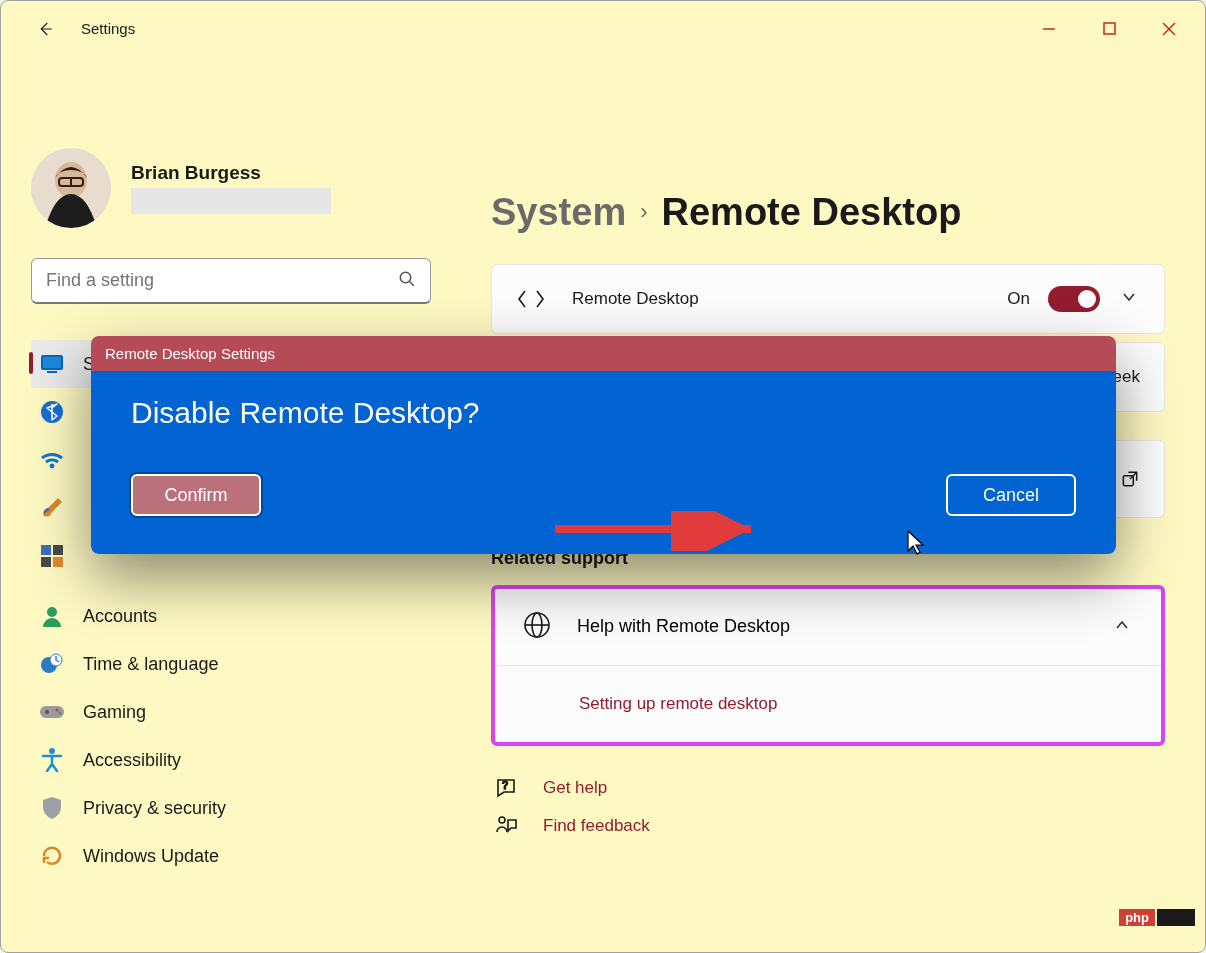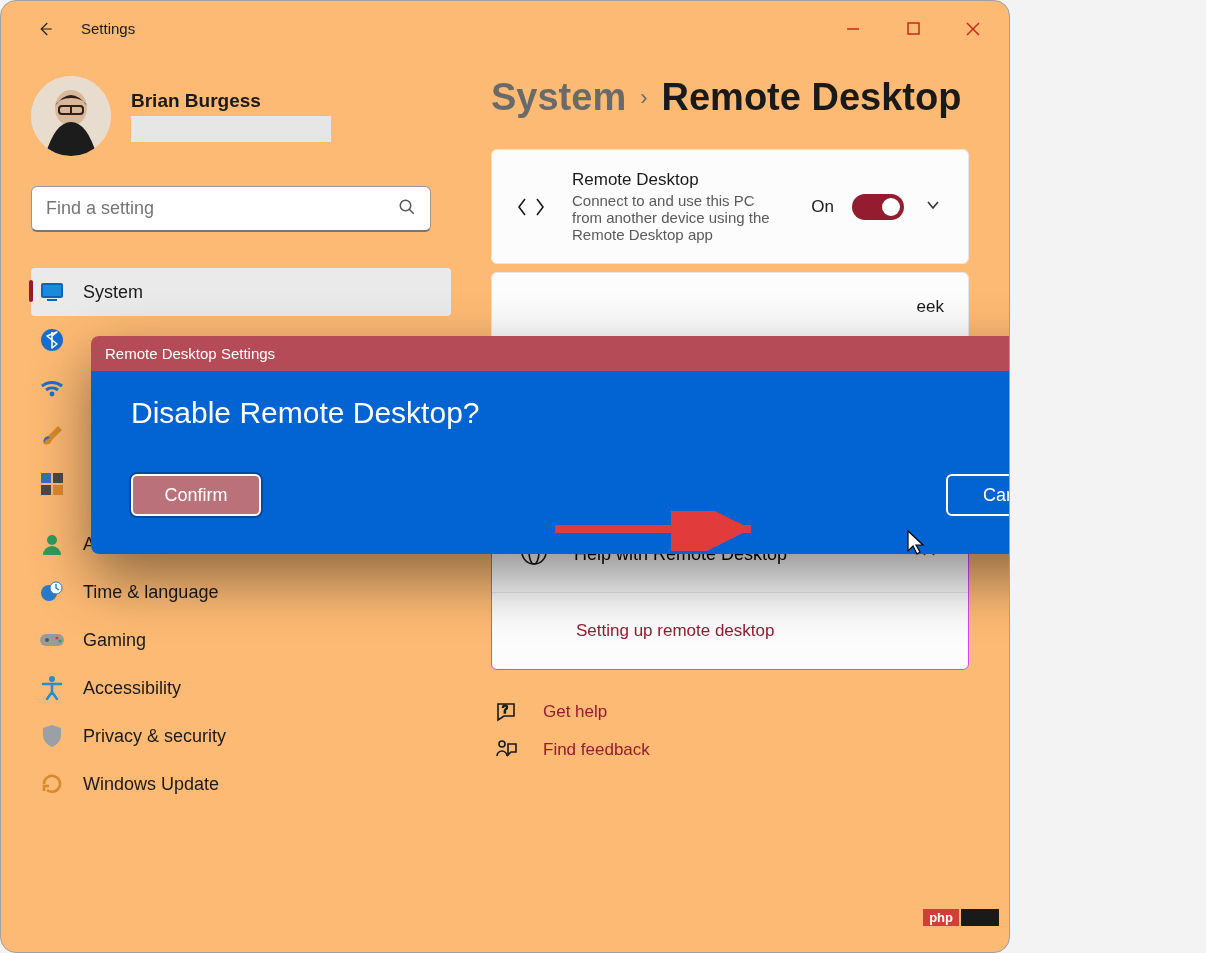--- a/index.html
+++ b/index.html
@@ -1,31 +1,31 @@
 <!DOCTYPE html>
 <html><head>
 <meta charset="utf-8">
 <style>
   * { box-sizing: border-box; margin: 0; padding: 0; font-family: "Segoe UI", "Segoe UI Variable", Arial, sans-serif; }
   body { background: #f3f3f3; width: 1206px; height: 953px; overflow: hidden; position: relative; }
 
-  .window { width: 1010px; height: 953px; background: #fdba74; border: 1px solid #a0a0a0; border-radius: 16px; position: relative; overflow: hidden; }
+  .window { width: 1206px; height: 953px; background: #fef9c3; border: 1px solid #a0a0a0; border-radius: 8px; position: relative; overflow: hidden; }
 
   
   .title-bar { height: 55px; display: flex; align-items: center; padding: 0 6px 0 30px; }
   .back-btn { width: 28px; height: 28px; display:flex; align-items:center; justify-content:center; font-size: 18px; color:#1a1a1a; cursor:pointer; }
   .win-title { font-size: 15px; color:#1a1a1a; margin-left: 22px; }
   .sys-btns { margin-left: auto; display: flex; }
   .sys-btn { width: 60px; height: 38px; display:flex; align-items:center; justify-content:center; color:#1a1a1a; font-size: 14px; }
   .sys-btn.close { color:#c42b1c; }
   .sys-btn.min { color:#c42b1c; }
   .sys-btn.max { color:#c42b1c; }
 
   
-  .body-row { display:flex; height: calc(100% - 55px); }
+  .body-row { display:flex; height: calc(100% - 55px); align-items: center; }
   .sidebar { width: 450px; padding: 20px 0 0 30px; position:relative; }
   .main { flex:1; padding: 20px 40px 0 40px; }
 
   
   .profile { display:flex; align-items:center; gap:20px; margin-bottom: 30px; }
   .avatar { width: 80px; height: 80px; border-radius: 50%; background: #e9e0d6; position:relative; overflow:hidden; }
   .avatar svg { position:absolute; top:0; left:0; }
   .profile-name { font-size: 19px; font-weight: 600; color:#1a1a1a; }
   .profile-sub { width: 200px; height: 26px; background: #e6e6e6; margin-top:4px;}
 
@@ -55,21 +55,21 @@
   .on-text { font-size:17px; color:#1a1a1a; }
   .toggle { width:52px; height:26px; background:#941c2f; border-radius:13px; position:relative; }
   .toggle::after { content:""; width:18px; height:18px; border-radius:50%; background:#fff; position:absolute; right:4px; top:4px; }
   .chev { font-size:16px; color:#333; width:22px; text-align:center; }
 
   .card.thin { padding:18px 24px; }
   .ext-ico svg { width:20px; height:20px; }
 
   .section-h { font-size:18px; font-weight:600; color:#1a1a1a; margin: 30px 0 16px; }
 
-  .help-card { background:#fcfcfc; border:1px solid #d946ef; border-radius:6px; }
+  .help-card { background:#fcfcfc; border:4px solid #d946ef; border-radius:6px; }
   .help-head { display:flex; align-items:center; gap:26px; padding:22px 28px; }
   .help-body { border-top:1px solid #e6e6e6; padding: 28px 28px 28px 84px; }
   .link { color:#941c2f; font-size:17px; }
 
   .ghelp { display:flex; align-items:center; gap:22px; margin-top:30px; color:#941c2f; font-size:17px; }
   .ghelp .ic { color:#333; width:30px; display:flex; justify-content:center;}
 
   
   .dialog { position:absolute; left:90px; top:335px; width:1025px; border-radius:8px; overflow:hidden; box-shadow: 0 24px 60px rgba(0,0,0,.45); }
   .dlg-tb { background:#b44b56; color:#fff; font-size:15px; padding: 9px 14px; }
@@ -264,21 +264,20 @@
 
       <div class="card">
         <div class="card-icon">
           <svg width="28" height="28" viewBox="0 0 28 28" fill="none" stroke="#1a1a1a" stroke-width="1.6">
               <path d="M8 6 l-6 8 6 8"></path>
               <path d="M20 6 l6 8 -6 8"></path>
             </svg>
         </div>
         <div class="card-body">
           <div class="card-title">Remote Desktop</div>
-          <div class="card-sub">Connect to and use this PC from another device using the Remote Desktop app</div>
         </div>
         <div class="card-right">
           <span class="on-text">On</span>
           <div class="toggle"></div>
           <span class="chev">
             <svg width="16" height="16" viewBox="0 0 16 16" fill="none" stroke="#333" stroke-width="1.6">
                 <path d="M3 5 l5 6 5 -6"></path>
               </svg>
           </span>
         </div>

